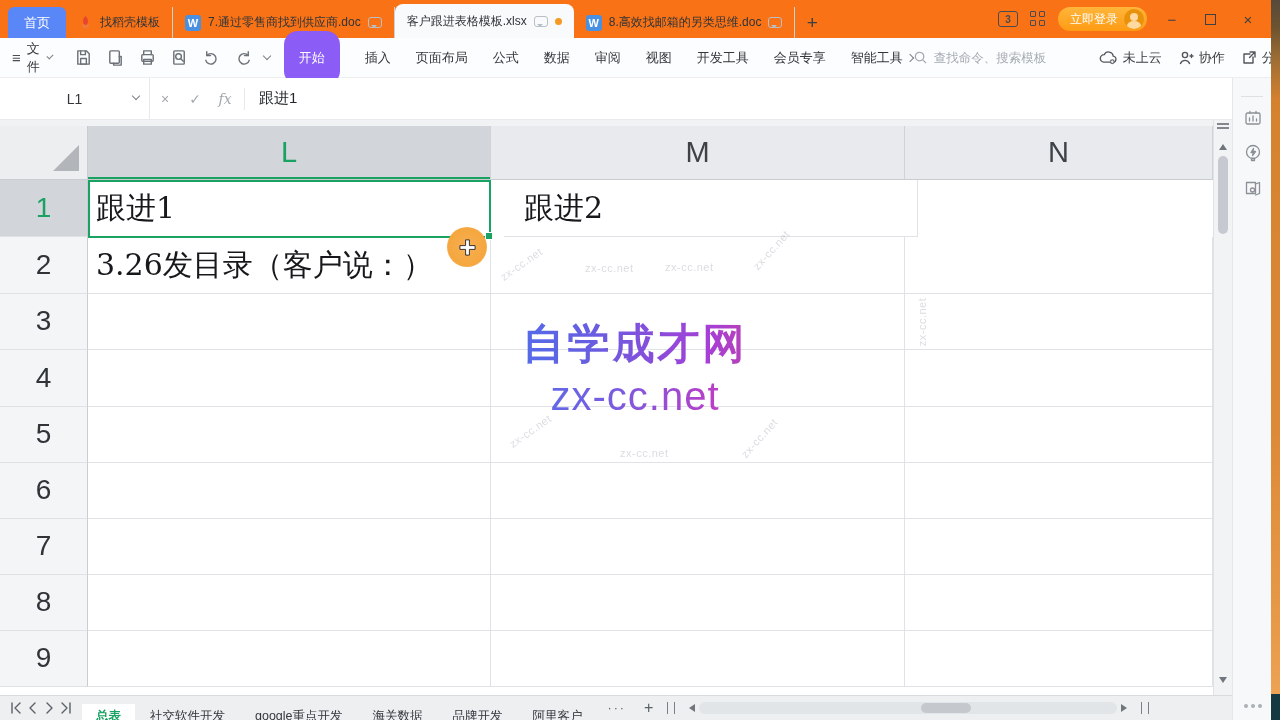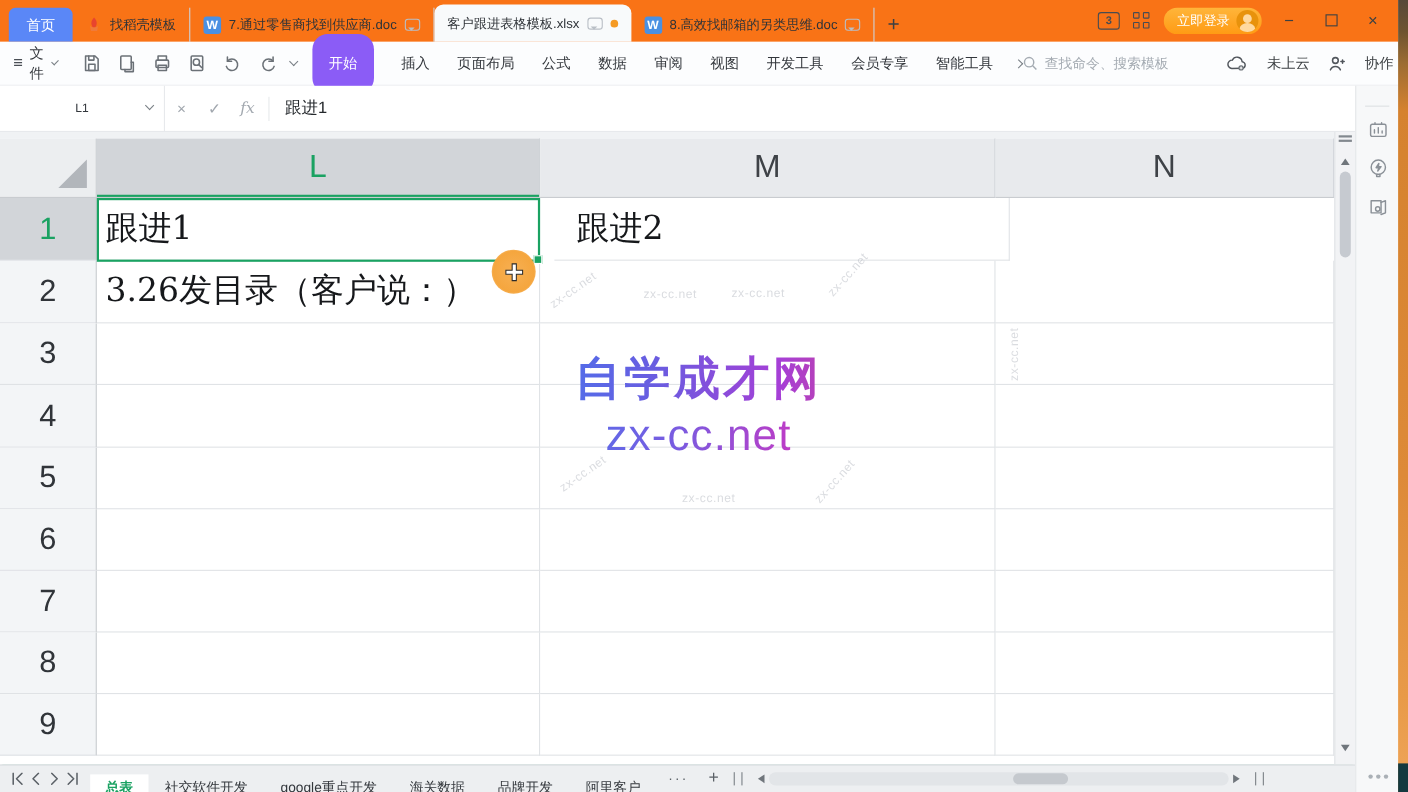--- a/index.html
+++ b/index.html
@@ -46,34 +46,34 @@
   .chev { width:6px; height:6px; border-right:1.3px solid #7a8086; border-bottom:1.3px solid #7a8086;
           display:inline-block; transform:rotate(45deg); margin-top:-3px; }
   .chev.right { transform:rotate(-45deg); margin-top:0; }
   .vdiv { width:1px; height:18px; background:#e2e5e8; margin:0 10px; }
   .qicons { display:flex; align-items:center; gap:8px; }
   .qico { width:24px; height:24px; display:flex; align-items:center; justify-content:center; }
   .qico svg { stroke:#6b7177; fill:none; stroke-width:1.5; stroke-linecap:round; stroke-linejoin:round; }
   .ribbon { display:flex; align-items:center; gap:25px; margin-left:14px; font-size:13px; color:#33373c; }
   .rtab { white-space:nowrap; }
   .rtab.start { background:#8b5cf6; color:#fff; padding:18px 15px; border-radius:14px; }
-  .smart { display:flex; align-items:center; gap:20px; }
+  .smart { display:flex; align-items:center; gap:4px; }
   .mb-right { margin-left:auto; display:flex; align-items:center; gap:16px; }
   .search { display:flex; align-items:center; gap:6px; width:170px; }
   .search input { border:none; outline:none; background:transparent; font-size:12.5px; color:#9aa1a8; width:140px;
                   font-family:"Liberation Sans",sans-serif; }
   .search input::placeholder { color:#a4abb2; }
-  .mbgrp { display:flex; align-items:center; gap:18px; font-size:13px; color:#3c4043; white-space:nowrap; }
+  .mbgrp { display:flex; align-items:center; gap:5px; font-size:13px; color:#3c4043; white-space:nowrap; }
   .mbgrp svg { stroke:#51565c; fill:none; stroke-width:1.4; stroke-linecap:round; stroke-linejoin:round; }
 
   
   .fbar { position:absolute; left:0; top:78px; width:1232px; height:42px; background:#fff;
           border-bottom:1px solid #e7e9ec; display:flex; align-items:center; }
   .namebox { width:150px; height:42px; border-right:1px solid #e7e9ec; display:flex; align-items:center;
-             justify-content:center; font-size:11px; color:#33373c; position:relative; }
+             justify-content:center; font-size:14px; color:#33373c; position:relative; }
   .namebox .chev { position:absolute; right:10px; top:18px; }
   .fico { width:30px; text-align:center; color:#a2a8af; font-size:14px; }
   .fx { font-family:"DejaVu Serif", serif; font-style:italic; font-size:14px; }
   .fdiv { width:1px; height:22px; background:#e7e9ec; margin:0 6px 0 4px; }
   .fcontent { font-size:15px; color:#24282c; padding-left:8px; }
 
   
   .sheet { position:absolute; left:0; top:120px; width:1232px; height:575px; background:#fff; }
   .gapband { position:absolute; left:0; top:0; width:1213px; height:6px; background:#f0f2f4; }
   .corner { position:absolute; left:0; top:6px; width:88px; height:54px; background:#ecEEf0; background:#eceef0;

